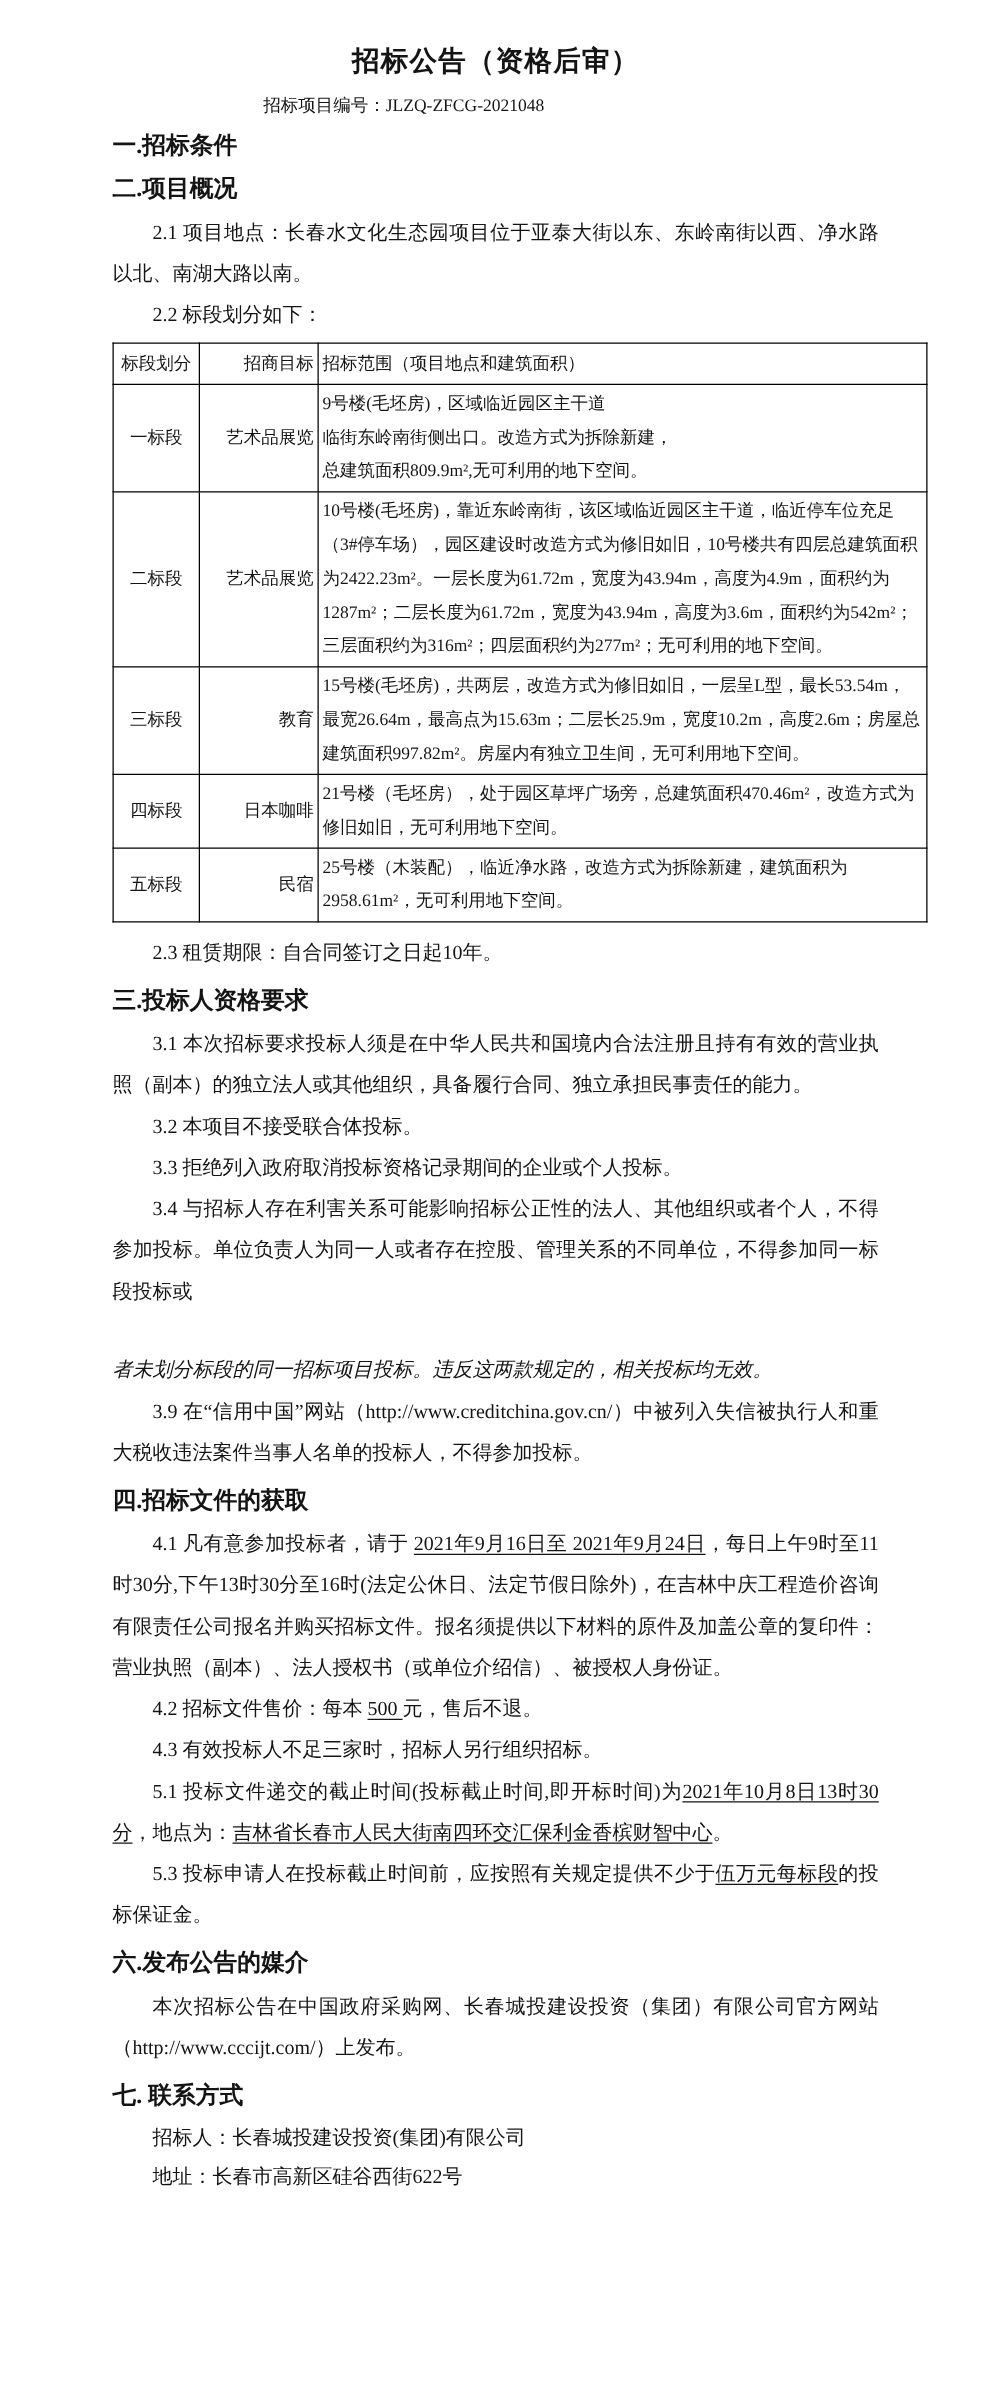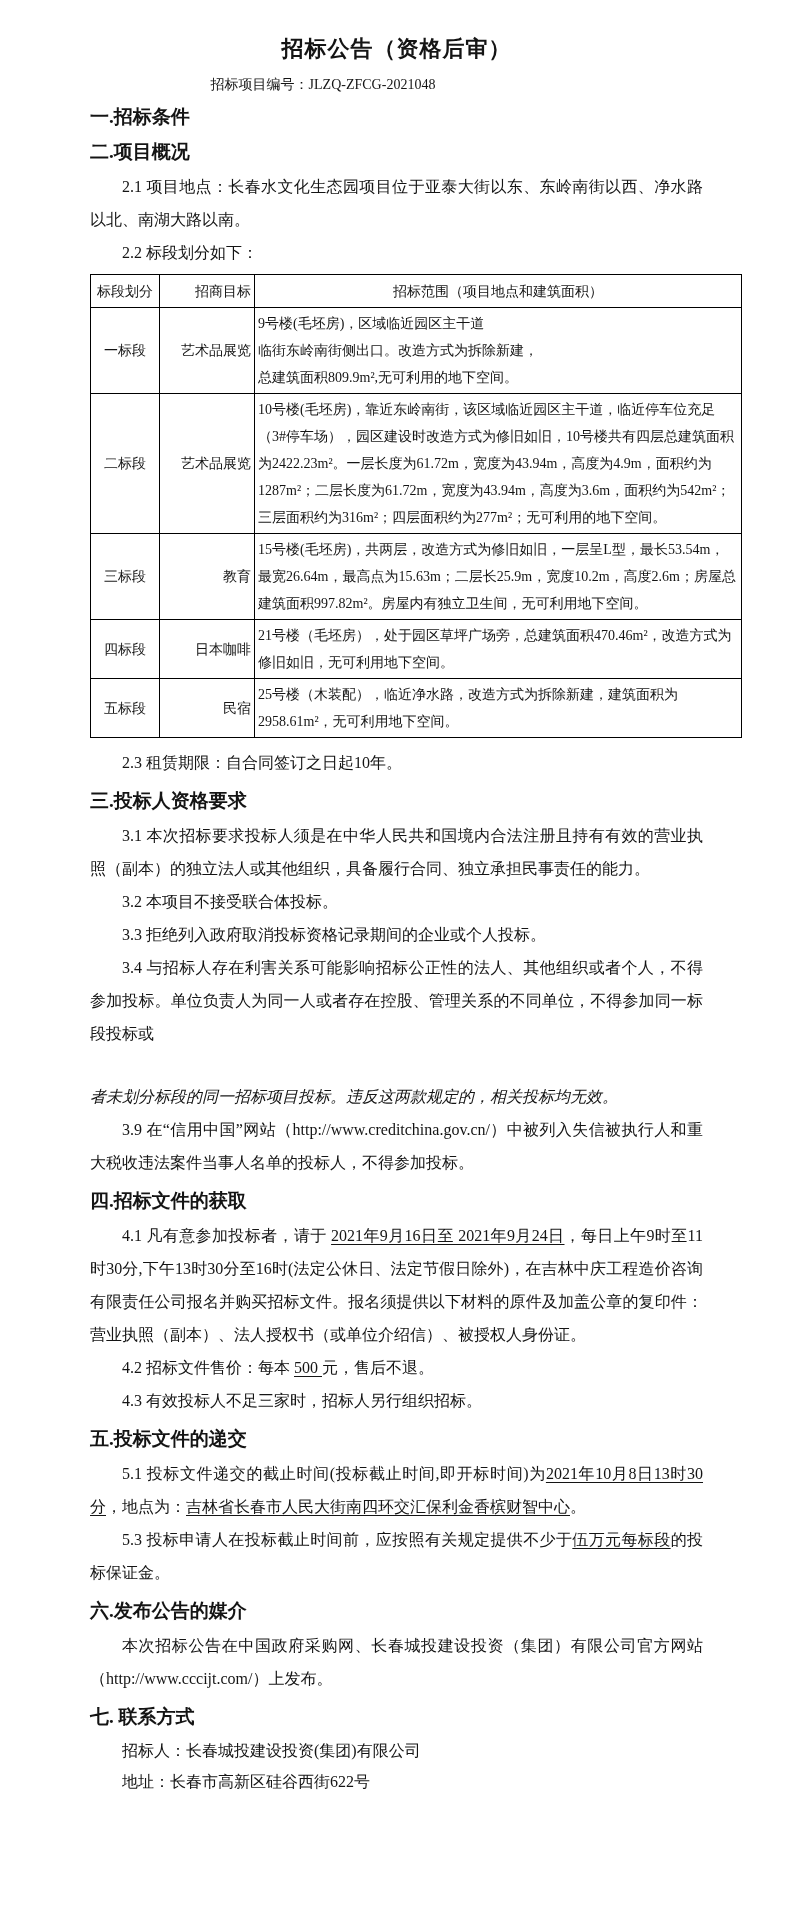--- a/index.html
+++ b/index.html
@@ -49,21 +49,21 @@
     table-layout:fixed;
   }
   th,td{
     border:1px solid #000;
     font-size:14px;
     line-height:27px;
     padding:2px 3px;
     font-weight:normal;
     vertical-align:middle;
   }
-  th{text-align:center;height:28px;}
+  th{text-align:left;height:28px;}
   .c1{width:62px;text-align:center;}
   .c2{width:88px;text-align:right;}
   .c3{text-align:left;white-space:pre-line;}
   .contact{line-height:31px;text-indent:32px;}
 </style>
 </head>
 <body>
 
 <div class="page">
 
@@ -127,21 +127,20 @@
   <p class="indent">3.3 拒绝列入政府取消投标资格记录期间的企业或个人投标。</p>
   <p class="indent">3.4 与招标人存在利害关系可能影响招标公正性的法人、其他组织或者个人，不得参加投标。单位负责人为同一人或者存在控股、管理关系的不同单位，不得参加同一标段投标或</p>
   <p class="cont gap">者未划分标段的同一招标项目投标。违反这两款规定的，相关投标均无效。</p>
   <p class="indent">3.9 在“信用中国”网站（http://www.creditchina.gov.cn/）中被列入失信被执行人和重大税收违法案件当事人名单的投标人，不得参加投标。</p>
 
   <h2>四.招标文件的获取</h2>
   <p class="indent"><span>4.1 凡有意参加投标者，请于 </span><span class="u">2021年9月16日至 2021年9月24日</span><span>，每日上午9时至11时30分,下午13时30分至16时(法定公休日、法定节假日除外)，在吉林中庆工程造价咨询有限责任公司报名并购买招标文件。报名须提供以下材料的原件及加盖公章的复印件：营业执照（副本）、法人授权书（或单位介绍信）、被授权人身份证。</span></p>
   <p class="indent"><span>4.2 招标文件售价：每本 </span><span class="u">500 </span><span>元，售后不退。</span></p>
   <p class="indent">4.3 有效投标人不足三家时，招标人另行组织招标。</p>
 
-  <h2>五.投标文件的递交</h2>
   <p class="indent"><span>5.1 投标文件递交的截止时间(投标截止时间,即开标时间)为</span><span class="u">2021年10月8日13时30分</span><span>，地点为：</span><span class="u">吉林省长春市人民大街南四环交汇保利金香槟财智中心</span><span>。</span></p>
   <p class="indent"><span>5.3 投标申请人在投标截止时间前，应按照有关规定提供不少于</span><span class="u">伍万元每标段</span><span>的投标保证金。</span></p>
 
   <h2>六.发布公告的媒介</h2>
   <p class="indent">本次招标公告在中国政府采购网、长春城投建设投资（集团）有限公司官方网站（http://www.cccijt.com/）上发布。</p>
 
   <h2>七. 联系方式</h2>
   <p class="contact">招标人：长春城投建设投资(集团)有限公司</p>
   <p class="contact">地址：长春市高新区硅谷西街622号</p>
 

